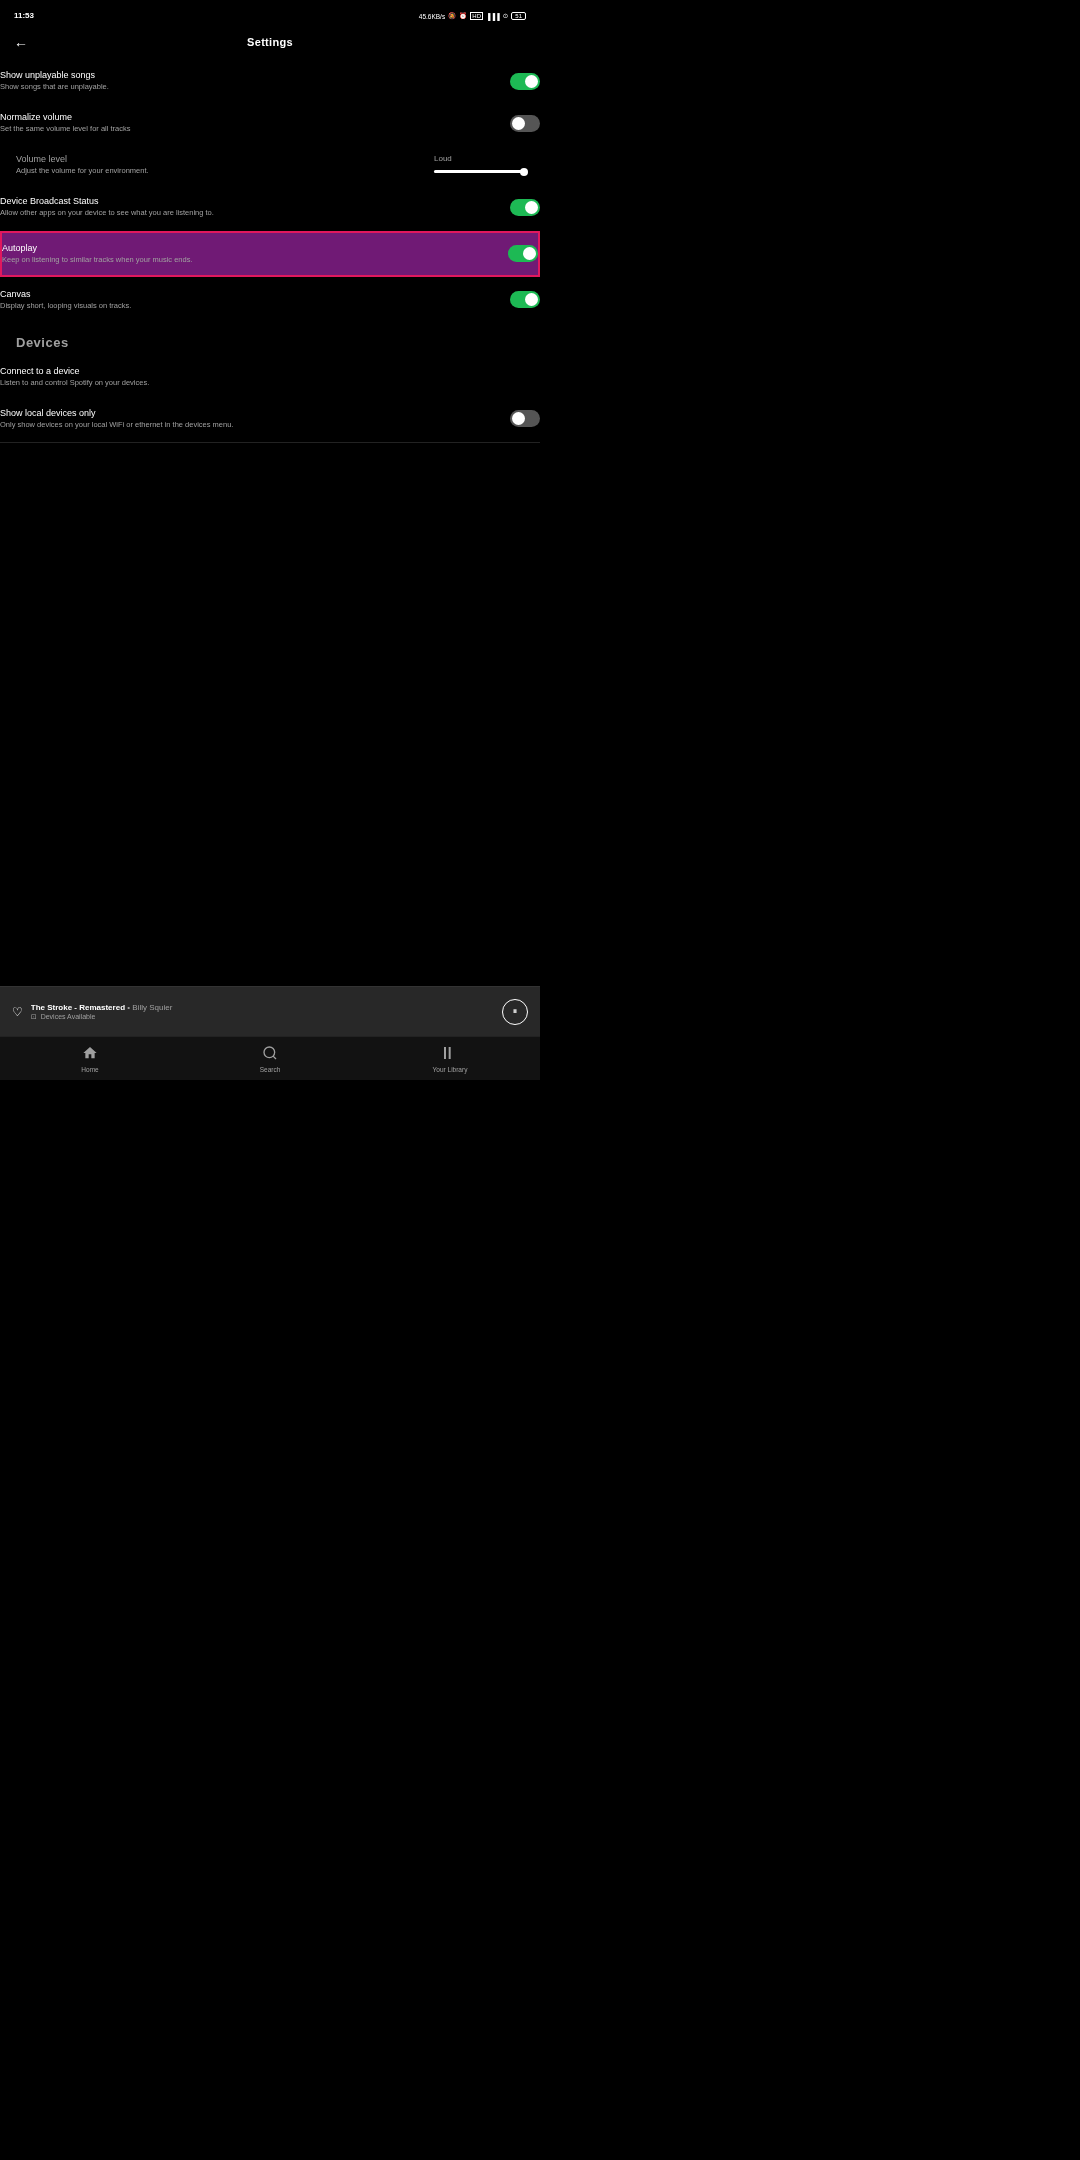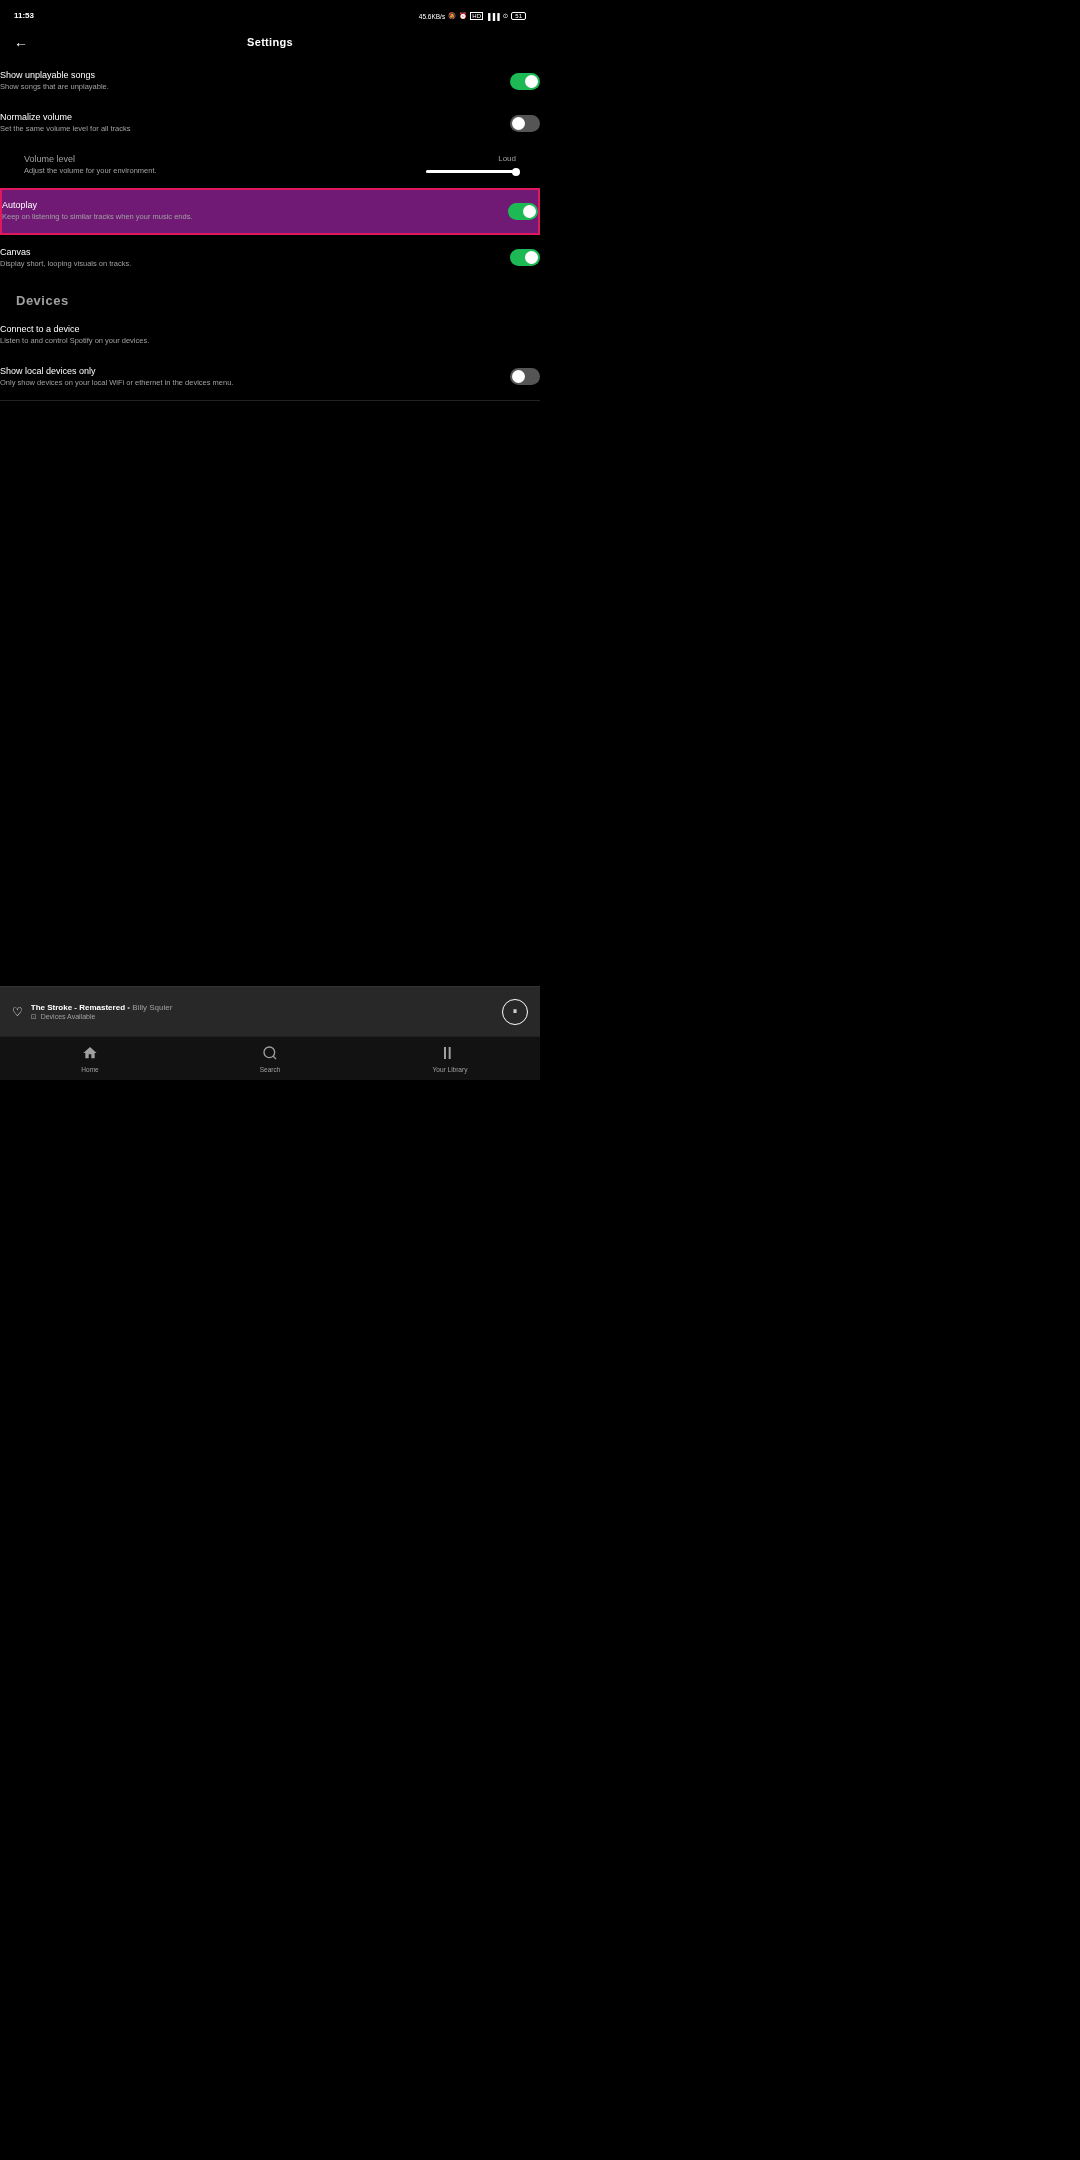--- a/index.html
+++ b/index.html
@@ -147,26 +147,25 @@
       height: 1px;
       background: #222;
       margin: 2px 0;
     }
 
     
     .volume-row {
       display: flex;
       align-items: flex-start;
       justify-content: space-between;
-      padding: 10px 24px;
+      padding: 10px 16px;
     }
     .volume-slider-container {
       display: flex;
       flex-direction: column;
-      align-items: flex-end;
       gap: 5px;
     }
     .volume-slider-track {
       width: 90px;
       height: 3px;
       background: #555;
       border-radius: 2px;
       position: relative;
       margin-top: 2px;
     }
@@ -322,20 +321,29 @@
     </div>
     <div class="volume-slider-container">
       <div class="setting-value">Loud</div>
       <div class="volume-slider-track">
         <div class="volume-slider-fill"></div>
         <div class="volume-slider-thumb"></div>
       </div>
     </div>
   </div>
 
+  <div class="setting-item">
+    <div class="setting-text">
+      <div class="setting-label">Device Broadcast Status</div>
+      <div class="setting-desc">Allow other apps on your device to see what you are listening to.</div>
+    </div>
+    <div class="toggle on">
+      <div class="toggle-knob"></div>
+    </div>
+  </div>
 
   <div class="setting-item highlighted">
     <div class="setting-text">
       <div class="setting-label">Autoplay</div>
       <div class="setting-desc">Keep on listening to similar tracks when your music ends.</div>
     </div>
     <div class="toggle on">
       <div class="toggle-knob"></div>
     </div>
   </div>

